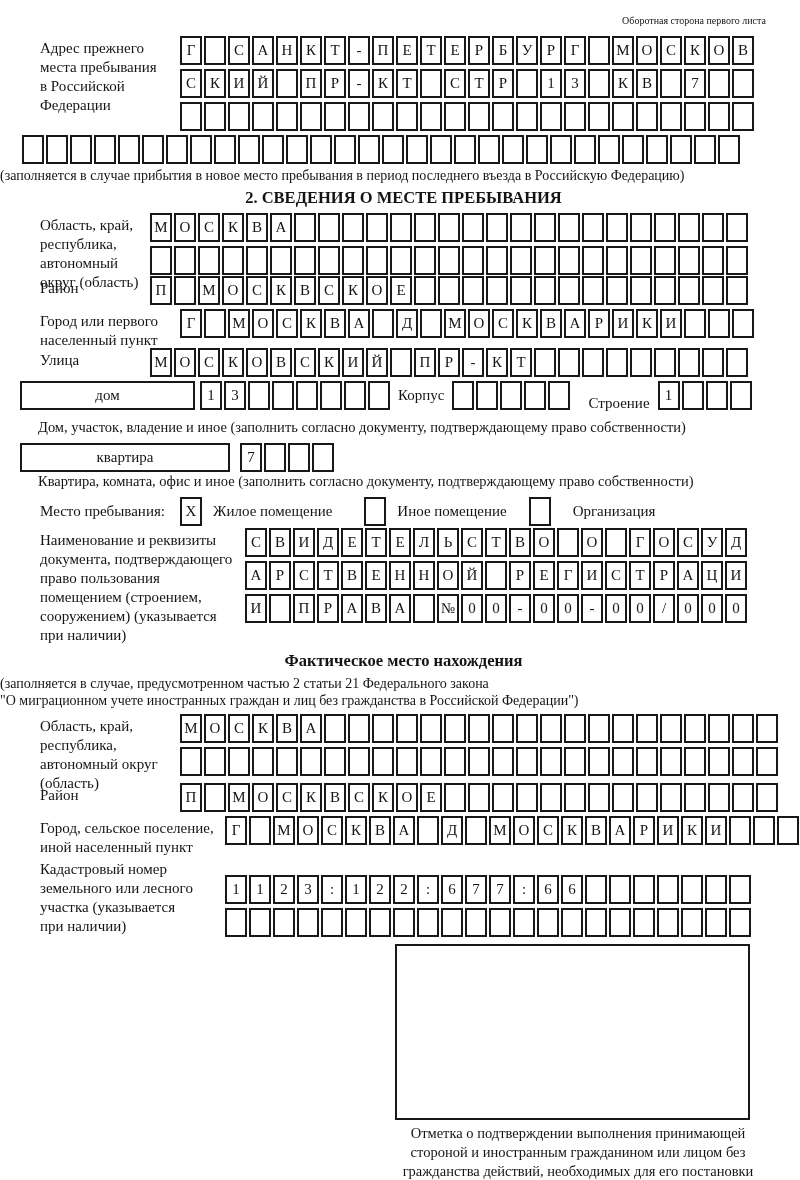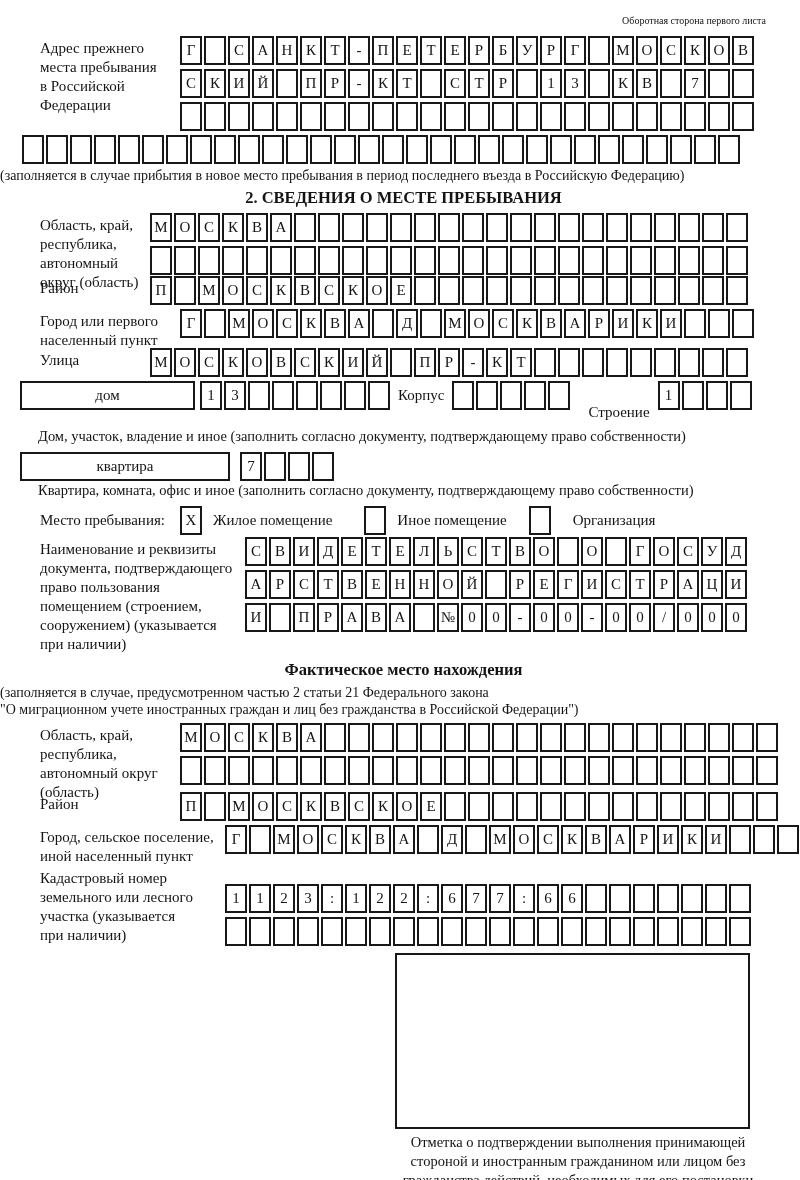--- a/index.html
+++ b/index.html
@@ -336,21 +336,21 @@
         <span class="cell"></span>
       </div>
     <span class="inlabel" style="margin:0 8px 0 6px;">Корпус</span>
     <div class="cells">
         <span class="cell"></span>
         <span class="cell"></span>
         <span class="cell"></span>
         <span class="cell"></span>
         <span class="cell"></span>
       </div>
-    <span class="inlabel" style="margin:17px 8px 0 16px;">Строение</span>
+    <span class="inlabel" style="margin:8px 8px 0 16px;">Строение</span>
     <div class="cells">
         <span class="cell">1</span>
         <span class="cell"></span>
         <span class="cell"></span>
         <span class="cell"></span>
       </div>
   </div>
   <div class="caption">Дом, участок, владение и иное (заполнить согласно документу, подтверждающему право собственности)</div>
 
   <div class="frow" style="margin-left:20px;">

